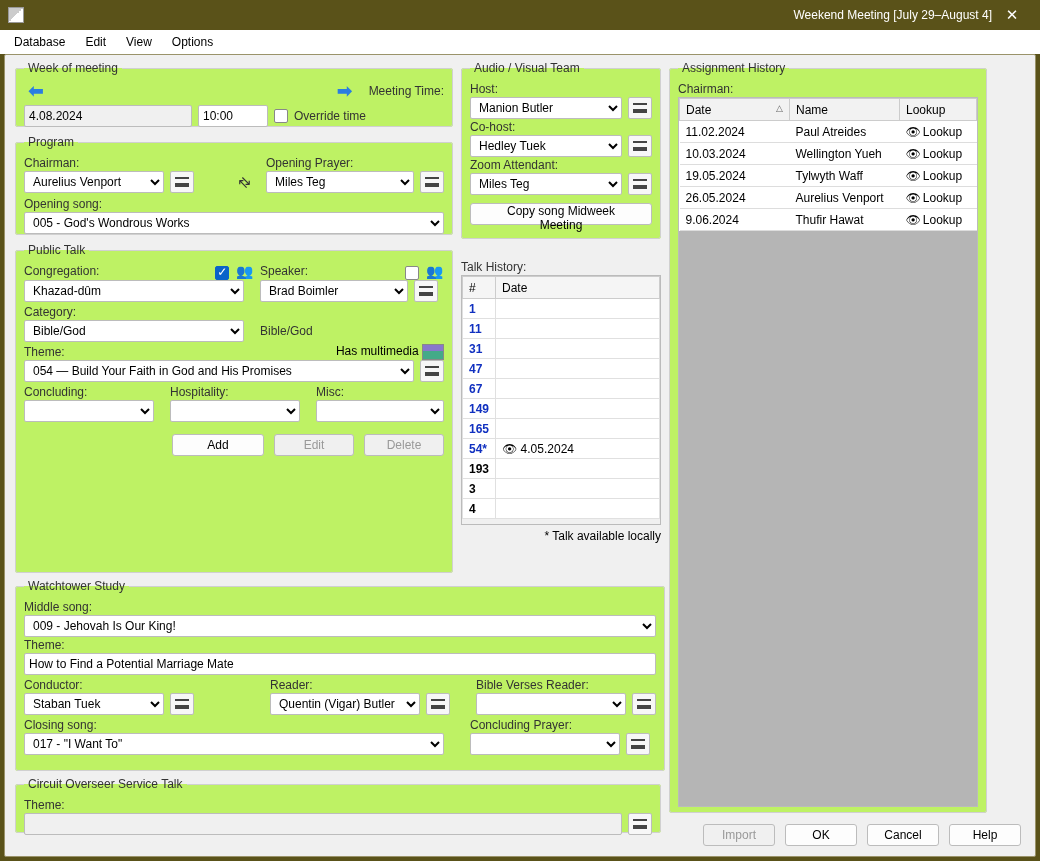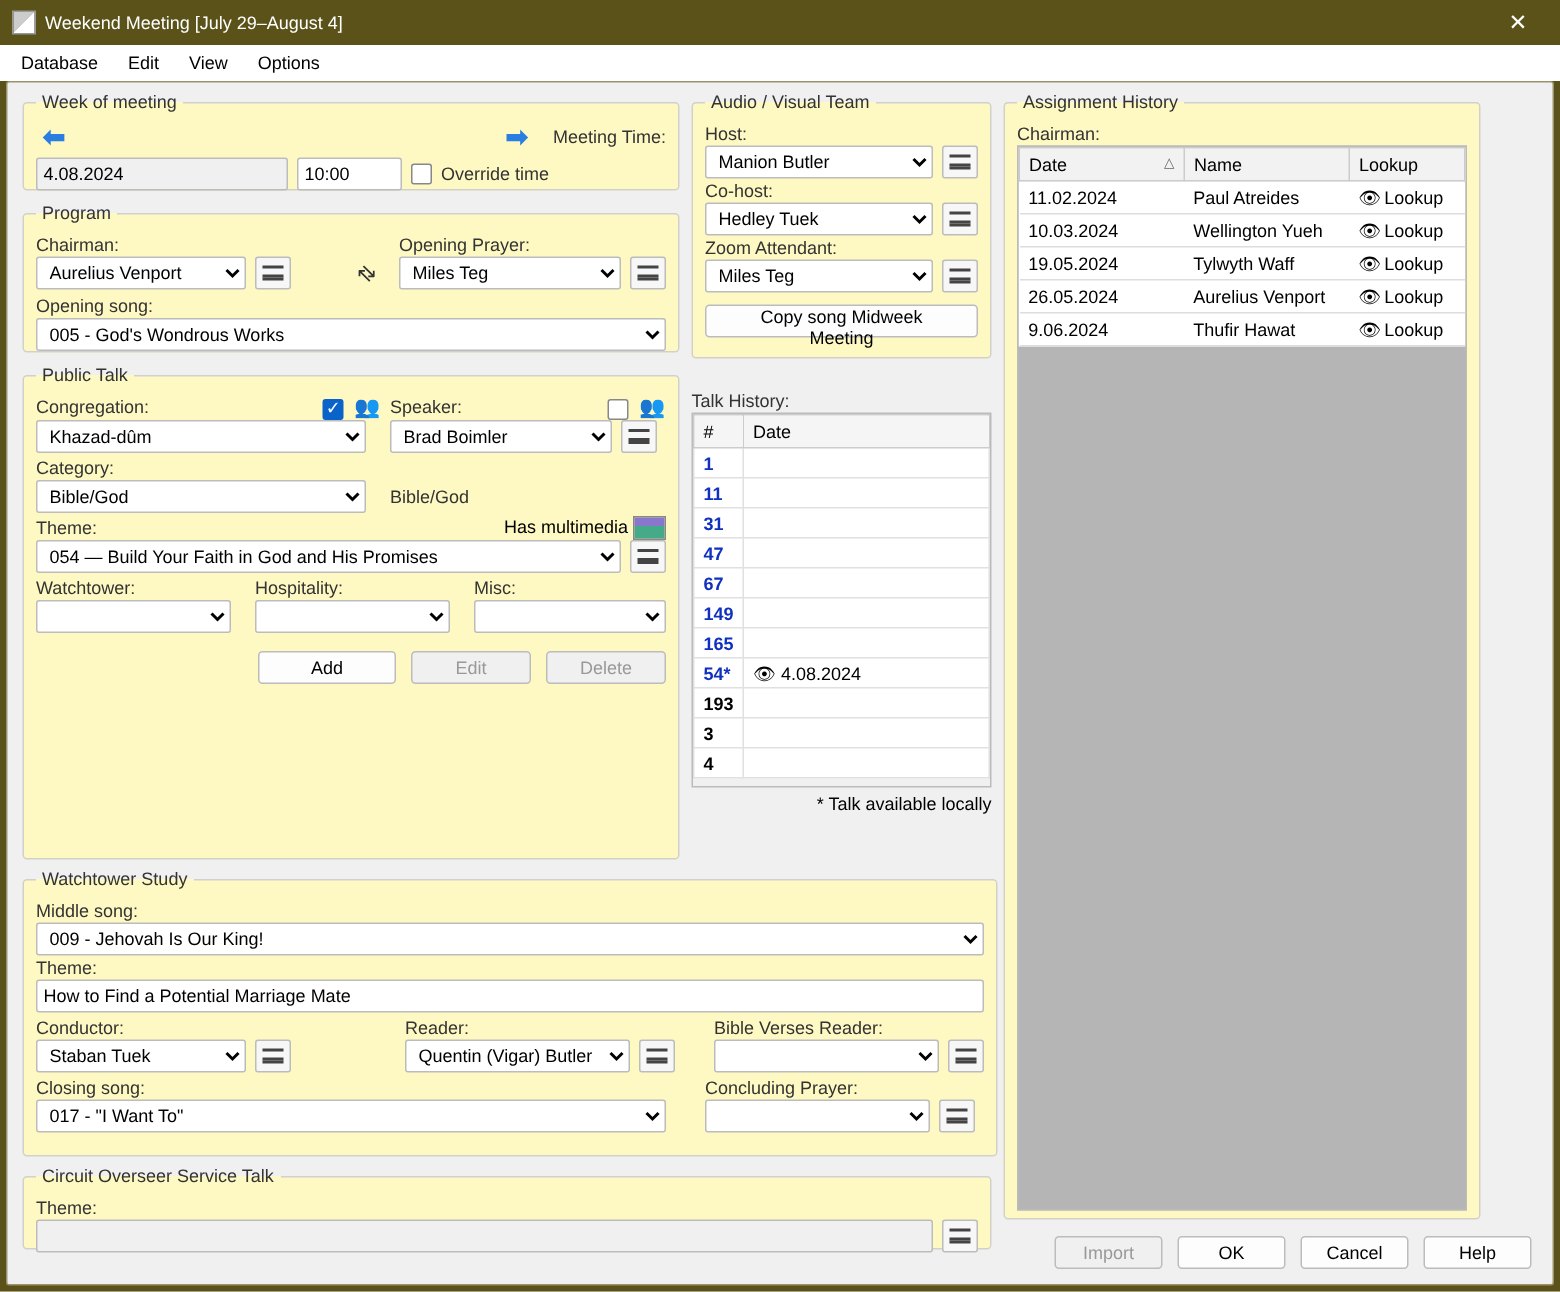--- a/index.html
+++ b/index.html
@@ -1,24 +1,24 @@
 <!DOCTYPE html>
 <html><head>
 <meta charset="utf-8">
 <style>
   * { box-sizing: border-box; font-family: "Segoe UI", Tahoma, sans-serif; font-size: 12px; }
   body { margin: 0; background: #5a5219; width: 1040px; height: 861px; overflow: hidden; }
   .titlebar { height: 30px; background: #5a5219; color: #fff; display: flex; align-items: center; padding: 0 8px; }
   .titlebar .icon { width: 16px; height: 16px; background: linear-gradient(135deg,#ccc 50%,#fff 50%); border: 1px solid #999; margin-right: 6px; display: flex; align-items: center; justify-content: center; font-size:9px; color:#333; }
-  .titlebar .title { flex: 1; }
+  .titlebar .title { flex: 1; text-align: right; }
   .titlebar .close { width: 40px; text-align: center; font-size: 15px; cursor: pointer; }
   .menubar { height: 24px; background: #fff; display: flex; align-items: center; padding: 0 6px; gap: 4px; }
   .menubar span { padding: 2px 8px; cursor: pointer; }
   .content { position: absolute; top: 54px; left: 4px; right: 4px; bottom: 4px; background: #f0f0f0; border: 1px solid #9a936a; border-radius: 2px; }
-  fieldset { border: 1px solid #d0d0d0; border-radius: 3px; margin: 0; padding: 6px 8px 8px 8px; position: absolute; background: #fef9c3; }
+  fieldset { border: 1px solid #d0d0d0; border-radius: 3px; margin: 0; padding: 6px 8px 8px 8px; position: absolute; background: #bef264; }
   legend { padding: 0 4px; color: #333; }
   label.lbl { display: block; color: #333; margin: 1px 0; }
   .disabled-lbl { color: #9a9a9a; }
   select, input[type=text] { border: 1px solid #bcbcbc; background: #fff; height: 22px; padding: 1px 4px; border-radius: 2px; }
   .row { display: flex; align-items: center; gap: 6px; }
   .iconbtn { width: 24px; height: 22px; border: 1px solid #bcbcbc; background: #f7f7f7; display: inline-flex; align-items: center; justify-content: center; border-radius: 2px; cursor: pointer; }
   .iconbtn .bars { width: 14px; height: 10px; border-top: 2px solid #444; border-bottom: 2px solid #444; position: relative; }
   .iconbtn .bars::after { content:""; position:absolute; top:4px; left:0; right:0; height:2px; background:#444; }
   .btn { height: 22px; border: 1px solid #bcbcbc; background: #fdfdfd; border-radius: 3px; padding: 0 16px; cursor: pointer; }
   .btn:disabled { color: #999; background:#f0f0f0;}
@@ -184,21 +184,21 @@
       <label class="lbl">Theme:</label>
       <span><span>Has multimedia</span> <span class="multimedia-pic"></span></span>
     </div>
     <div class="row">
       <select style="flex:1;"><option>054 — Build Your Faith in God and His Promises</option></select>
       <span class="iconbtn">
           <span class="bars"></span>
         </span>
     </div>
     <div class="row" style="margin-top:2px;">
-      <div style="width:140px;"><label class="lbl">Watchtower:</label><select style="width:130px;"><option></option></select></div>
+      <div style="width:140px;"><label class="lbl">Concluding:</label><select style="width:130px;"><option></option></select></div>
       <div style="width:140px;"><label class="lbl">Hospitality:</label><select style="width:130px;"><option></option></select></div>
       <div style="flex:1;"><label class="lbl">Misc:</label><select style="width:100%;"><option></option></select></div>
     </div>
     <div class="row" style="justify-content:flex-end; margin-top:12px; gap:10px;">
       <button class="btn" style="width:92px;">Add</button>
       <button class="btn" style="width:80px;" disabled="">Edit</button>
       <button class="btn" style="width:80px;" disabled="">Delete</button>
     </div>
   </fieldset>
 
@@ -236,21 +236,21 @@
             <tr>
               <td class="num">149</td>
               <td></td>
             </tr>
             <tr>
               <td class="num">165</td>
               <td></td>
             </tr>
             <tr>
               <td class="num">54*</td>
-              <td>👁 4.08.2024</td>
+              <td>👁 4.05.2024</td>
             </tr>
             <tr>
               <td class="num black">193</td>
               <td></td>
             </tr>
             <tr>
               <td class="num black">3</td>
               <td></td>
             </tr>
             <tr>

